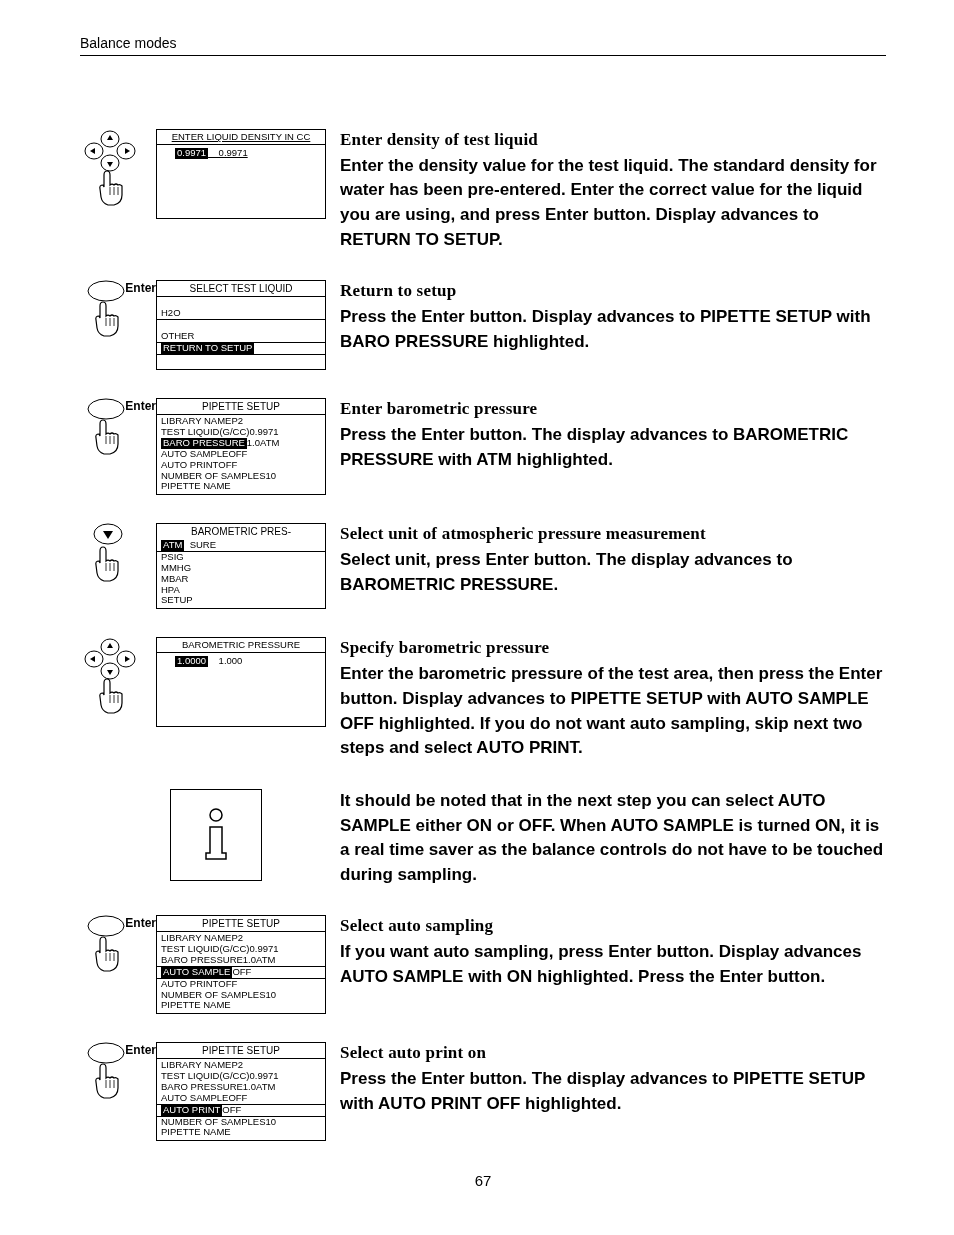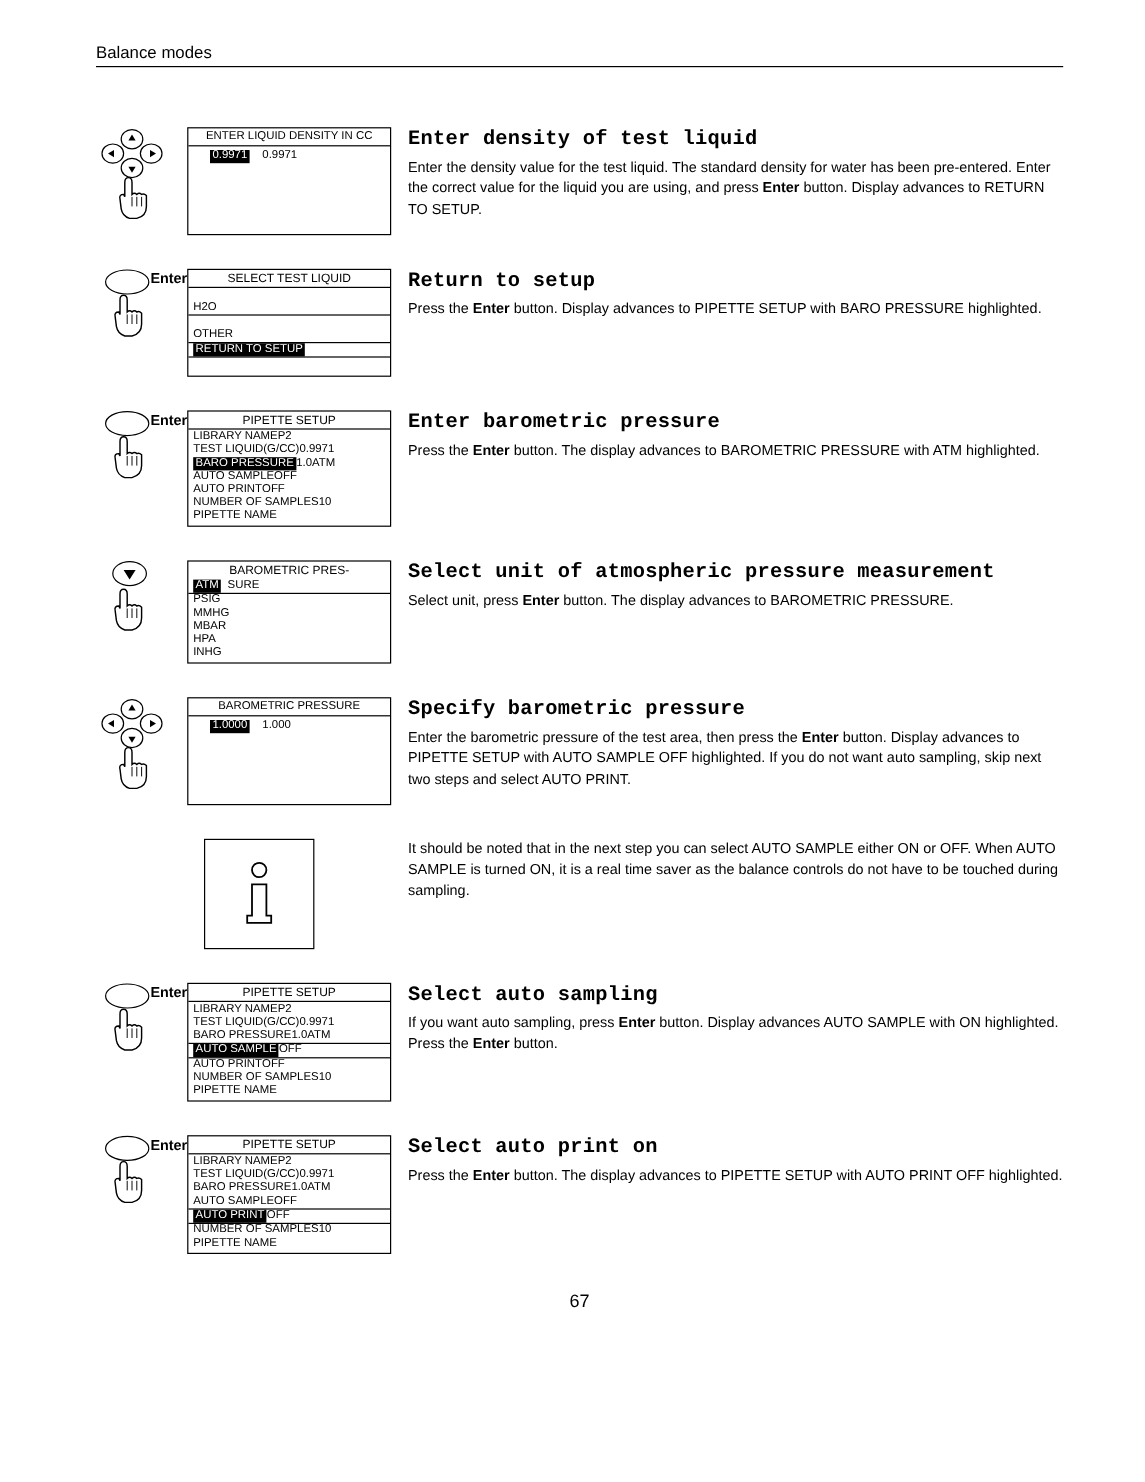--- a/index.html
+++ b/index.html
@@ -5,41 +5,41 @@
   body {
     font-family: Arial, Helvetica, sans-serif;
     font-size: 13.5px;
     color: #000;
     margin: 0;
     padding: 34px 68px 20px 80px;
     width: 954px;
     box-sizing: border-box;
     line-height: 1.35;
   }
-  .header { font-size: 14px; margin-bottom: 50px; }
+  .header { font-size: 14px; margin-bottom: 73px; }
   .header hr { border: none; border-top: 1px solid #000; margin-top: 2px; }
   .step { display: flex; align-items: flex-start; margin-bottom: 28px; }
   .left-col { width: 260px; flex: 0 0 260px; display: flex; align-items: flex-start; }
   .icon-box { width: 70px; flex: 0 0 70px; position: relative; }
   .display-box {
     border: 1px solid #000;
     width: 170px;
     font-size: 9.5px;
     line-height: 1.15;
     padding: 2px 4px;
     box-sizing: border-box;
     margin-left: 6px;
     min-height: 80px;
   }
   .display-box .title { text-align: center; font-size: 10px; border-bottom: 1px solid #000; margin: 0 -4px 1px; padding: 0 4px 1px; }
   .display-box .row { display: flex; }
   .display-box .hlspan { background:#000; color:#fff; padding: 0 2px; display:inline-block;}
   .right-col { flex: 1; }
-  .sec-title { font-weight: bold; font-size: 17px; font-family: Liberation Mono, monospace; letter-spacing: 0.2px; margin-bottom: 2px; }
-  .sec-body { font-size: 12px; line-height: 1.45; }
+  .sec-title { font-weight: bold; font-size: 17px; font-family: Liberation Serif, serif; letter-spacing: 0.2px; margin-bottom: 2px; }
+  .sec-body { font-size: 17px; line-height: 1.45; font-weight: bold; }
   .pagenum { text-align: center; font-size: 15px; margin-top: 30px; }
   .enter-label { font-weight: bold; font-size: 12px; position: absolute; top: 0; right: -6px; }
   svg { display: block; }
 </style>
 </head>
 <body>
 
 <div class="header">
   <span>Balance modes</span>
   <hr>
@@ -63,21 +63,21 @@
             <div style="margin-top:-6px;margin-left:14px;">
               <svg width="34" height="40" viewBox="0 0 34 40">
                 <path d="M10 8 Q10 4 13 4 Q16 4 16 8 L16 18 Q18 16 20 18 Q22 16 24 18 Q26 17 28 19 L28 28 Q28 36 20 38 L14 38 Q8 36 7 30 L6 22 Q5 18 9 18 L10 20 Z" fill="none" stroke="#000" stroke-width="1.2"></path>
                 <line x1="16" y1="20" x2="16" y2="28" stroke="#000" stroke-width="0.8"></line>
                 <line x1="20" y1="20" x2="20" y2="28" stroke="#000" stroke-width="0.8"></line>
                 <line x1="24" y1="20" x2="24" y2="28" stroke="#000" stroke-width="0.8"></line>
               </svg>
             </div>
           </div>
         </div>
-        <div class="display-box" style="min-height:90px;text-align:center;">
+        <div class="display-box" style="min-height:90px;text-align:center;text-decoration:underline;">
           <div style="border-bottom:1px solid #000;padding-bottom:1px;margin:0 -4px 3px;">ENTER LIQUID DENSITY IN CC</div>
           <div style="text-align:left;padding-left:14px;"><span class="hlspan">0.9971</span>&nbsp;&nbsp;&nbsp;&nbsp;0.9971</div>
         </div>
       </div>
       <div class="right-col">
         <div class="sec-title">Enter density of test liquid</div>
         <div class="sec-body">Enter the density value for the test liquid.  The standard density for water has been pre-entered.  Enter the correct value for the liquid you are using, and press <b>Enter</b> button.  Display advances to RETURN TO SETUP.</div>
       </div>
     </div>
     <div class="step">
@@ -183,21 +183,21 @@
             </div>
           </div>
         </div>
         <div class="display-box">
           <div class="title" style="border-bottom:none;">BAROMETRIC PRES-</div>
           <div style="border-bottom:1px solid #000;margin:0 -4px;padding:0 4px;"><span class="hlspan">ATM</span> &nbsp;SURE</div>
           <div>PSIG</div>
           <div>MMHG</div>
           <div>MBAR</div>
           <div>HPA</div>
-          <div>INHG</div>
+          <div>SETUP</div>
         </div>
       </div>
       <div class="right-col">
         <div class="sec-title">Select unit of atmospheric pressure measurement</div>
         <div class="sec-body">Select unit, press <b>Enter</b> button.  The display advances to BAROMETRIC PRESSURE.</div>
       </div>
     </div>
     <div class="step">
       <div class="left-col">
         <div class="icon-box">

